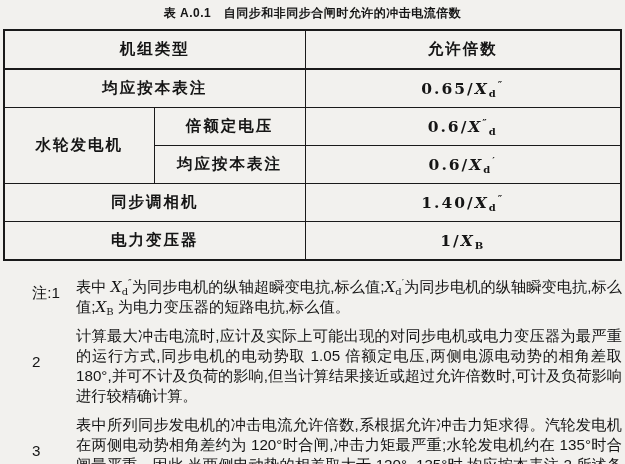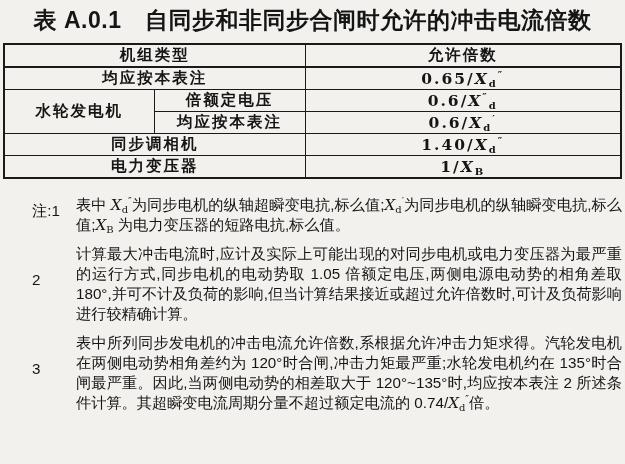--- a/index.html
+++ b/index.html
@@ -8,42 +8,42 @@
     background: #f2f1ee;
     color: #151515;
     font-family: "Liberation Sans", sans-serif;
     overflow: hidden;
   }
   .page { width: 625px; height: 464px; padding-top: 5px; }
 
   .doc-title {
     text-align: center;
     font-weight: bold;
-    font-size: 23px;
+    font-size: 12px;
     letter-spacing: 0.5px;
     margin-bottom: 7px;
     white-space: pre;
   }
 
   table.main-table {
     border-collapse: collapse;
     table-layout: fixed;
     width: 617px;
     margin: 0 auto;
     border: 2px solid #1a1a1a;
   }
   table.main-table td {
     border: 1px solid #1a1a1a;
     text-align: center;
     vertical-align: middle;
     height: 21px;
     font-weight: bold;
     font-size: 15.5px;
     letter-spacing: 2px;
-    padding: 0;
+    padding: 8px;
   }
   tr.header-row td { border-bottom: 2px solid #1a1a1a; }
   td.formula-cell {
     font-family: "DejaVu Serif", serif;
     font-weight: normal;
     letter-spacing: 0.5px;
     font-size: 15.5px;
     margin-top: 8px;
   }
 

